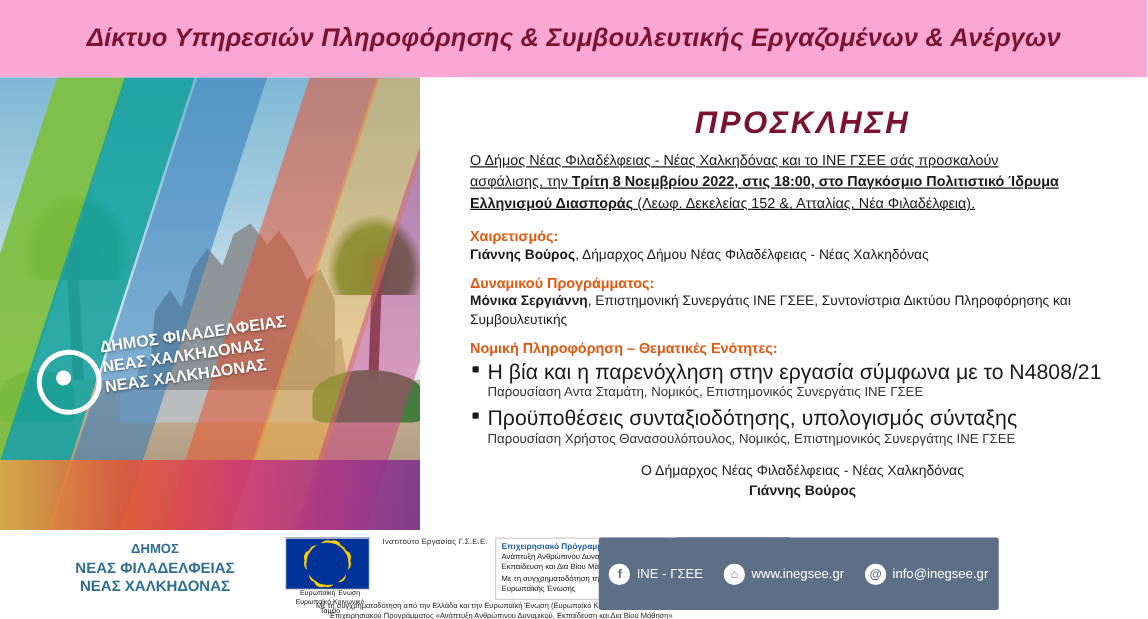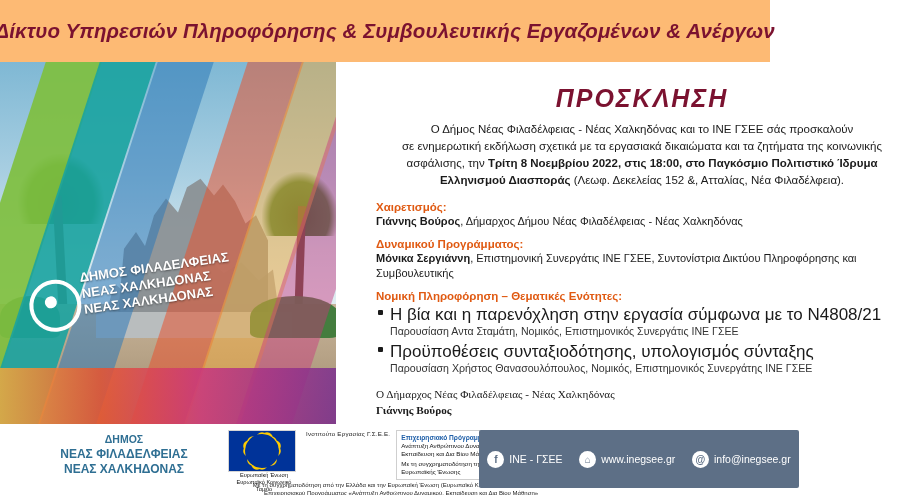--- a/index.html
+++ b/index.html
@@ -12,23 +12,23 @@
     height: 495px;
     font-family: "Liberation Sans", sans-serif;
     overflow: hidden;
     position: relative;
   }
 
   
   .header {
     position: absolute;
     left: 0; top: 0;
-    width: 770px;
+    width: 918px;
     height: 62px;
-    background: #fdba74;
+    background: #f9a8d4;
     display: flex;
     align-items: center;
     justify-content: center;
   }
   .header-title {
     font-size: 20.5px;
     font-weight: bold;
     font-style: italic;
     color: #7b1230;
     letter-spacing: 0.1px;
@@ -197,25 +197,26 @@
   .prosklisi {
     text-align: center;
     font-size: 25px;
     font-weight: bold;
     font-style: italic;
     color: #7b1230;
     letter-spacing: 2px;
     margin: 12px 0 8px 0;
   }
   .intro {
-    text-align: center;
+    text-align: left;
     font-size: 11.5px;
     color: #1a1a1a;
     line-height: 17px;
     margin-bottom: 12px;
+    text-decoration: underline;
   }
   .intro b { font-weight: bold; }
 
   .sec-head {
     color: #e05a12;
     font-weight: bold;
     font-size: 11.5px;
     margin: 9px 0 1px 0;
   }
   .sec-line {
@@ -248,25 +249,25 @@
     font-size: 17px;
     color: #1a1a1a;
     display: block;
   }
   .b-sub {
     font-size: 10.6px;
     color: #333333;
     display: block;
   }
   .signature {
+    text-align: center;
     font-size: 11.2px;
     color: #1a1a1a;
     margin-top: 12px;
     line-height: 16px;
-    font-family: Liberation Serif, serif;
   }
   .signature b { font-weight: bold; }
 
   
   .footer {
     position: absolute;
     left: 0; top: 424px;
     width: 799px; height: 71px;
     background: #ffffff;
   }
@@ -442,21 +443,20 @@
         <div>ΝΕΑΣ ΧΑΛΚΗΔΟΝΑΣ</div>
       </div>
     </div>
   </div>
 
   <div class="content">
     <div class="prosklisi">ΠΡΟΣΚΛΗΣΗ</div>
 
     <div class="intro">
       <div>Ο Δήμος Νέας Φιλαδέλφειας - Νέας Χαλκηδόνας και το ΙΝΕ ΓΣΕΕ σάς προσκαλούν</div>
-      <div>σε ενημερωτική εκδήλωση σχετικά με τα εργασιακά δικαιώματα και τα ζητήματα της κοινωνικής</div>
       <div>
         <span>ασφάλισης, την </span><b>Τρίτη 8 Νοεμβρίου 2022, στις 18:00, στο Παγκόσμιο Πολιτιστικό Ίδρυμα</b>
       </div>
       <div>
         <b>Ελληνισμού Διασποράς</b><span> (Λεωφ. Δεκελείας 152 &amp;, Ατταλίας, Νέα Φιλαδέλφεια).</span>
       </div>
     </div>
 
     <div>
       <div class="sec-head">Χαιρετισμός:</div>

